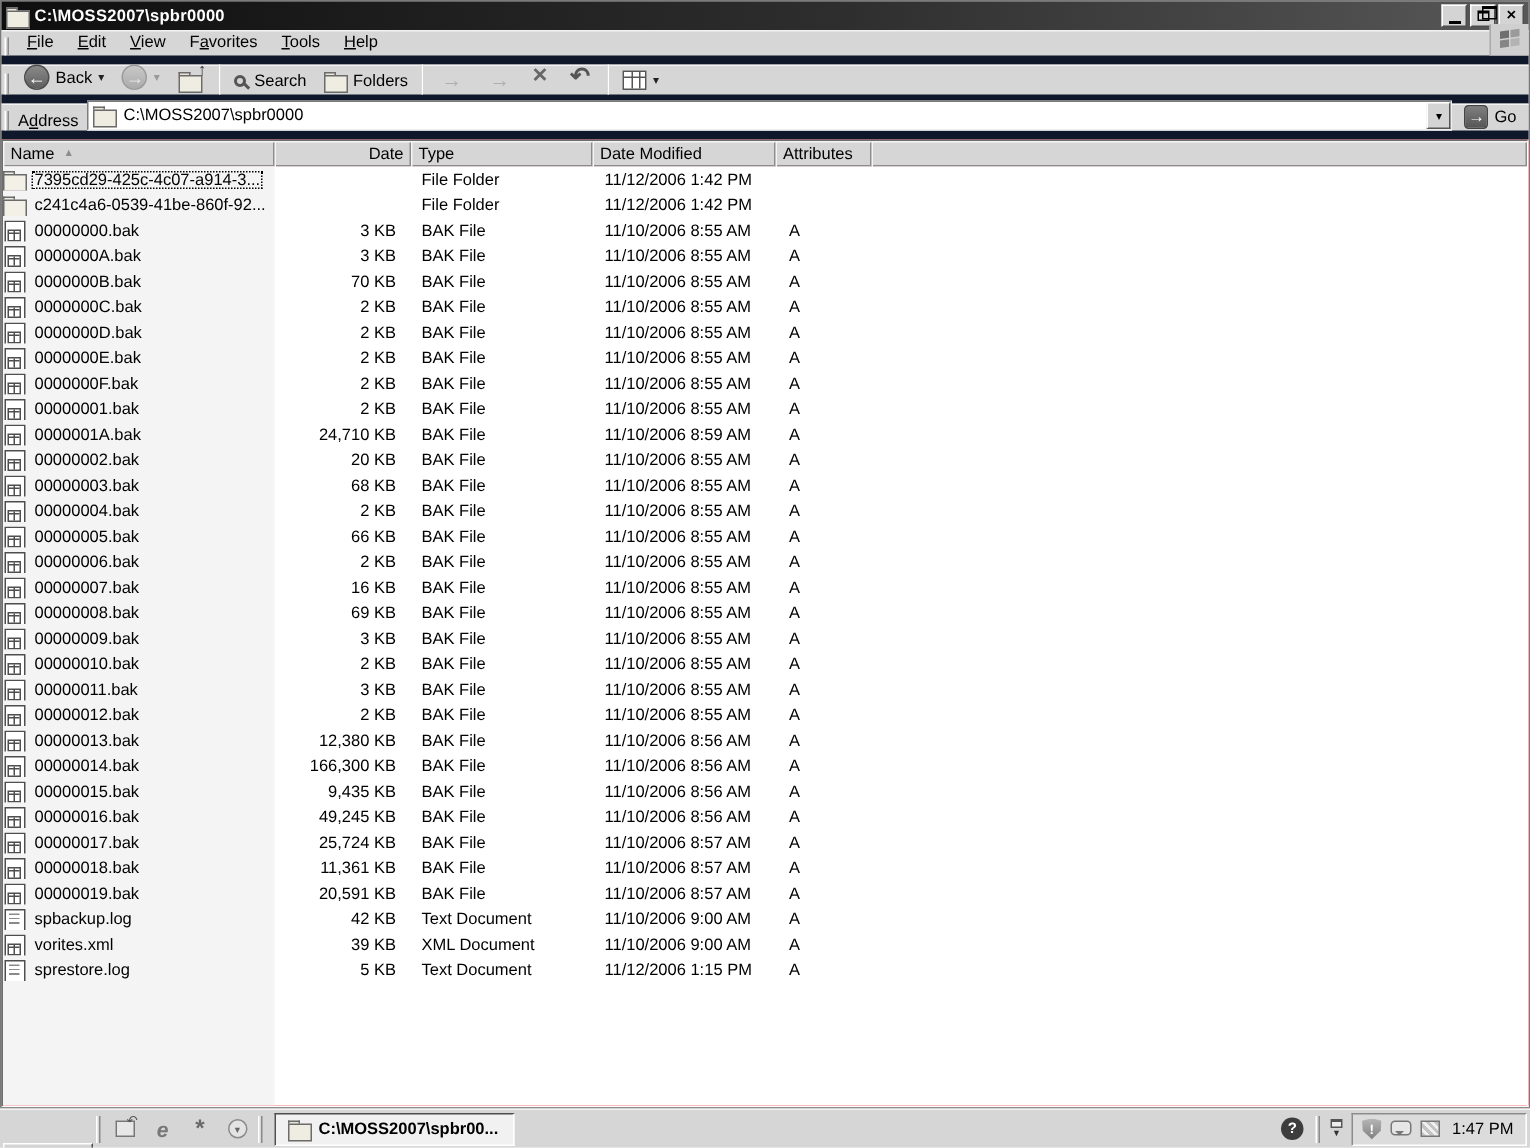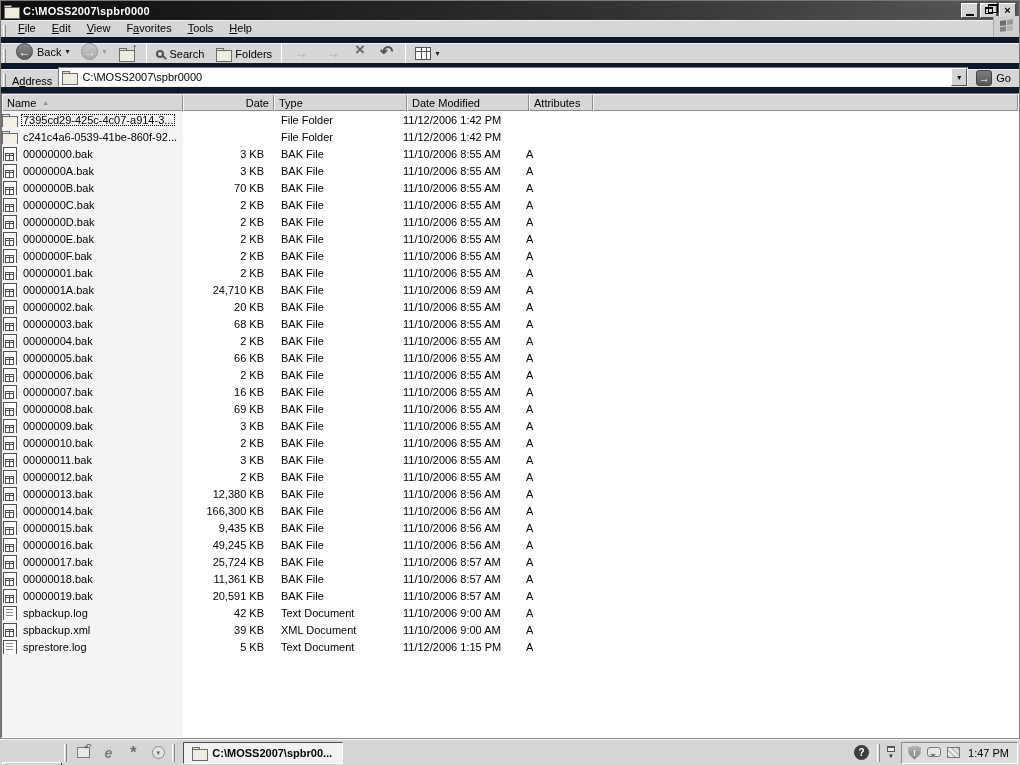--- a/index.html
+++ b/index.html
@@ -63,21 +63,21 @@
   .go-btn { display:flex; align-items:center; gap:4px; padding:1px 6px 1px 4px; margin-left:4px; }
   .go-circle { width:16px; height:16px; border-radius:3px; background:linear-gradient(#7f7f7f,#565656); border:1px solid #444; color:#fff; display:flex; align-items:center; justify-content:center; font-size:11px; font-weight:bold; }
 
   
   .content { flex:1; border:1px solid; border-color:#6e6e6e #fff #fff #6e6e6e; background:#ef4444; position:relative; display:flex; flex-direction:column; overflow:hidden; }
   .hdr-row { height:17px; display:flex; flex:none; background:#d6d6d6; }
   .hcell { height:17px; background:#d6d6d6; box-shadow:inset 1px 1px 0 #f4f4f4, inset -1px -1px 0 #8c8c8c; display:flex; align-items:center; padding:0 5px; flex:none; }
   .hcell.right { justify-content:flex-end; }
   .h-name { width:181px; }
   .h-size { width:91px; }
-  .h-type { width:133px; }
+  .h-type { width:121px; }
   .h-date { width:122px; }
   .h-attr { width:64px; }
   .h-fill { flex:1; }
   .sort-glyph { font-size:7px; color:#8c8c8c; margin-left:6px; }
   .list-area { flex:1; position:relative; background:#fff; }
   .sort-col-tint { position:absolute; left:0; top:0; bottom:0; width:181px; background:#f4f4f4; }
   .rows { position:relative; }
   .row { height:17px; display:flex; align-items:center; }
   .cell { flex:none; white-space:nowrap; overflow:hidden; }
   .c-name { width:181px; display:flex; align-items:center; padding-left:0; }
@@ -539,21 +539,21 @@
               <span class="fname">spbackup.log</span>
             </span>
             <span class="cell c-size">42 KB</span>
             <span class="cell c-type">Text Document</span>
             <span class="cell c-date">11/10/2006 9:00 AM</span>
             <span class="cell c-attr">A</span>
           </div>
           <div class="row">
             <span class="cell c-name">
               <span class="fi fi-bak"></span>
-              <span class="fname">spbackup.xml</span>
+              <span class="fname">vorites.xml</span>
             </span>
             <span class="cell c-size">39 KB</span>
             <span class="cell c-type">XML Document</span>
             <span class="cell c-date">11/10/2006 9:00 AM</span>
             <span class="cell c-attr">A</span>
           </div>
           <div class="row">
             <span class="cell c-name">
               <span class="fi fi-text"></span>
               <span class="fname">sprestore.log</span>

